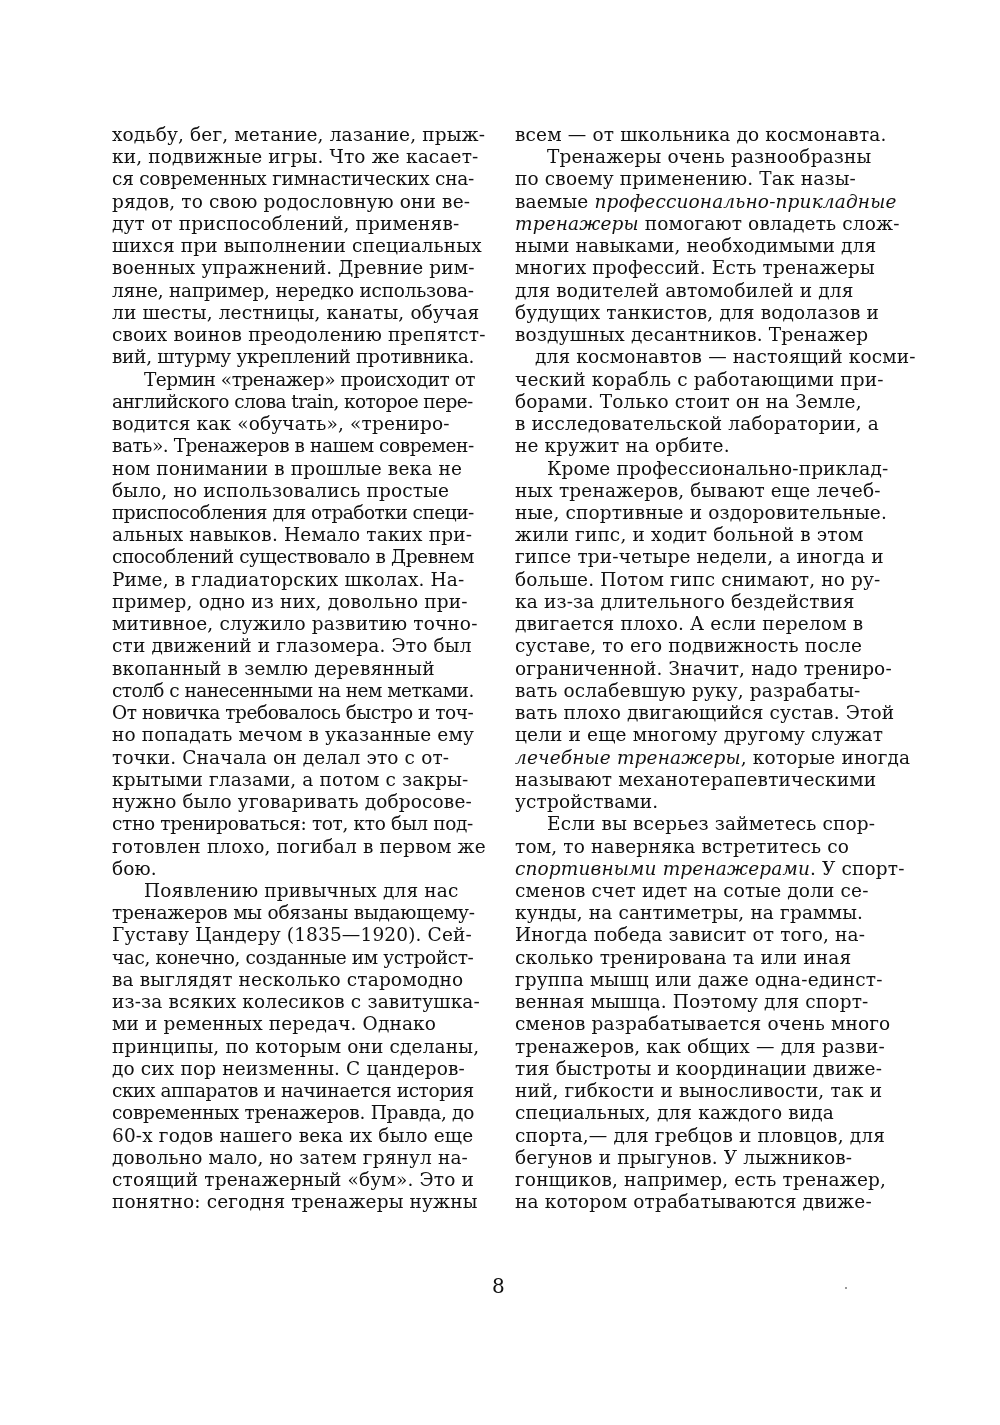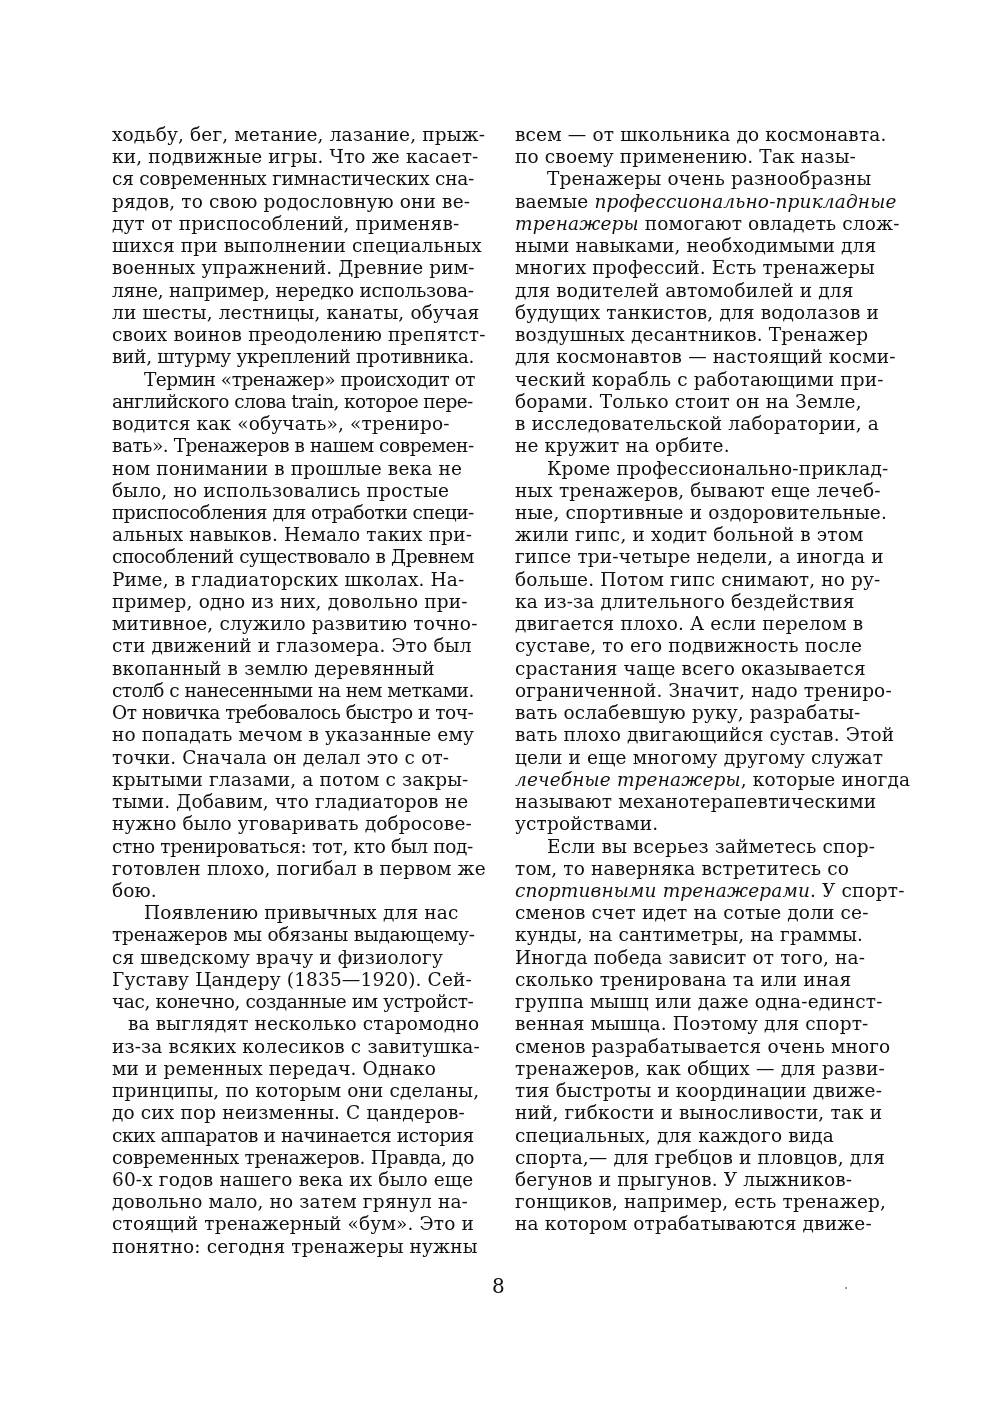--- a/index.html
+++ b/index.html
@@ -44,69 +44,66 @@
     <span class="line" style="height: 22.2353px; line-height: 22.2353px; display: block; word-spacing: 0px; text-align: left; text-align-last: left;"><span style="white-space: nowrap;">Риме, в гладиаторских школах. На-</span></span>
     <span class="line" style="height: 22.2353px; line-height: 22.2353px; display: block; word-spacing: 0px; text-align: left; text-align-last: left;"><span style="white-space: nowrap;">пример, одно из них, довольно при-</span></span>
     <span class="line" style="height: 22.2353px; line-height: 22.2353px; display: block; word-spacing: 0px; text-align: left; text-align-last: left;"><span style="white-space: nowrap;">митивное, служило развитию точно-</span></span>
     <span class="line" style="height: 22.2353px; line-height: 22.2353px; display: block; word-spacing: 0px; text-align: left; text-align-last: left;"><span style="white-space: nowrap; margin-top: 14px;">сти движений и глазомера. Это был</span></span>
     <span class="line" style="height: 22.2353px; line-height: 22.2353px; display: block; word-spacing: 0px; text-align: left; text-align-last: left;"><span style="white-space: nowrap;">вкопанный в землю деревянный</span></span>
     <span class="line" style="height: 22.2353px; line-height: 22.2353px; display: block; letter-spacing: -0.528571px; text-align: left; text-align-last: left;"><span style="white-space: nowrap;">столб с нанесенными на нем метками.</span></span>
     <span class="line" style="height: 22.2353px; line-height: 22.2353px; display: block; letter-spacing: -0.448264px; text-align: left; text-align-last: left;"><span style="white-space: nowrap;">От новичка требовалось быстро и точ-</span></span>
     <span class="line" style="height: 22.2353px; line-height: 22.2353px; display: block; word-spacing: 0px; text-align: left; text-align-last: left;"><span style="white-space: nowrap;">но попадать мечом в указанные ему</span></span>
     <span class="line" style="height: 22.2353px; line-height: 22.2353px; display: block; word-spacing: 0px; text-align: left; text-align-last: left;"><span style="white-space: nowrap;">точки. Сначала он делал это с от-</span></span>
     <span class="line" style="height: 22.2353px; line-height: 22.2353px; display: block; word-spacing: 0px; text-align: left; text-align-last: left;"><span style="white-space: nowrap;">крытыми глазами, а потом с закры-</span></span>
-    <span class="line" style="height: 22.2353px; line-height: 22.2353px; display: block; word-spacing: 0px; text-align: left; text-align-last: left;"><span style="white-space: nowrap;">тыми. Добавим, что гладиаторов не</span></span>
     <span class="line" style="height: 22.2353px; line-height: 22.2353px; display: block; word-spacing: 0px; text-align: left; text-align-last: left;"><span style="white-space: nowrap;">нужно было уговаривать добросове-</span></span>
     <span class="line" style="height: 22.2353px; line-height: 22.2353px; display: block; letter-spacing: -0.331334px; text-align: left; text-align-last: left;"><span style="white-space: nowrap;">стно тренироваться: тот, кто был под-</span></span>
     <span class="line" style="height: 22.2353px; line-height: 22.2353px; display: block; word-spacing: 0px; text-align: left; text-align-last: left;"><span style="white-space: nowrap;">готовлен плохо, погибал в первом же</span></span>
     <span class="line last" style="height: 22.2353px; line-height: 22.2353px; display: block; text-align: left; text-align-last: left;"><span style="white-space: nowrap;">бою.</span></span>
     <span class="line indent" style="height: 22.2353px; line-height: 22.2353px; display: block; word-spacing: 0px; text-align: left; text-align-last: left;"><span style="white-space: nowrap;">Появлению привычных для нас</span></span>
     <span class="line" style="height: 22.2353px; line-height: 22.2353px; display: block; letter-spacing: -0.223926px; text-align: left; text-align-last: left;"><span style="white-space: nowrap;">тренажеров мы обязаны выдающему-</span></span>
-    <span class="line" style="height: 22.2353px; line-height: 22.2353px; display: block; word-spacing: 0px; text-align: left; text-align-last: left;"><span style="white-space: nowrap;">ся шведскому врачу и физиологу</span></span>
     <span class="line" style="height: 22.2353px; line-height: 22.2353px; display: block; word-spacing: 0px; text-align: left; text-align-last: left;"><span style="white-space: nowrap;">Густаву Цандеру (1835—1920). Сей-</span></span>
     <span class="line" style="height: 22.2353px; line-height: 22.2353px; display: block; letter-spacing: -0.385764px; text-align: left; text-align-last: left;"><span style="white-space: nowrap;">час, конечно, созданные им устройст-</span></span>
-    <span class="line" style="height: 22.2353px; line-height: 22.2353px; display: block; word-spacing: 0px; text-align: left; text-align-last: left; margin-left: 16px;"><span style="white-space: nowrap;">ва выглядят несколько старомодно</span></span>
+    <span class="line" style="height: 22.2353px; line-height: 22.2353px; display: block; word-spacing: 0px; text-align: left; text-align-last: left;"><span style="white-space: nowrap;">ва выглядят несколько старомодно</span></span>
     <span class="line" style="height: 22.2353px; line-height: 22.2353px; display: block; word-spacing: 0px; text-align: left; text-align-last: left;"><span style="white-space: nowrap;">из-за всяких колесиков с завитушка-</span></span>
     <span class="line" style="height: 22.2353px; line-height: 22.2353px; display: block; word-spacing: 0px; text-align: left; text-align-last: left;"><span style="white-space: nowrap;">ми и ременных передач. Однако</span></span>
     <span class="line" style="height: 22.2353px; line-height: 22.2353px; display: block; word-spacing: 0px; text-align: left; text-align-last: left;"><span style="white-space: nowrap;">принципы, по которым они сделаны,</span></span>
     <span class="line" style="height: 22.2353px; line-height: 22.2353px; display: block; word-spacing: 0px; text-align: left; text-align-last: left;"><span style="white-space: nowrap;">до сих пор неизменны. С цандеров-</span></span>
     <span class="line" style="height: 22.2353px; line-height: 22.2353px; display: block; letter-spacing: -0.416518px; text-align: left; text-align-last: left;"><span style="white-space: nowrap;">ских аппаратов и начинается история</span></span>
     <span class="line" style="height: 22.2353px; line-height: 22.2353px; display: block; letter-spacing: -0.27307px; text-align: left; text-align-last: left;"><span style="white-space: nowrap;">современных тренажеров. Правда, до</span></span>
     <span class="line" style="height: 22.2353px; line-height: 22.2353px; display: block; word-spacing: 0px; text-align: left; text-align-last: left;"><span style="white-space: nowrap;">60-х годов нашего века их было еще</span></span>
     <span class="line" style="height: 22.2353px; line-height: 22.2353px; display: block; word-spacing: 0px; text-align: left; text-align-last: left;"><span style="white-space: nowrap;">довольно мало, но затем грянул на-</span></span>
     <span class="line" style="height: 22.2353px; line-height: 22.2353px; display: block; word-spacing: 0px; text-align: left; text-align-last: left;"><span style="white-space: nowrap;">стоящий тренажерный «бум». Это и</span></span>
     <span class="line" style="height: 22.2353px; line-height: 22.2353px; display: block; word-spacing: 0px; text-align: left; text-align-last: left;"><span style="white-space: nowrap;">понятно: сегодня тренажеры нужны</span></span>
   </div>
 
   <div class="col right">
     <span class="line" style="height: 22.2353px; line-height: 22.2353px; display: block; word-spacing: 0px; text-align: left; text-align-last: left;"><span style="white-space: nowrap;">всем — от школьника до космонавта.</span></span>
+    <span class="line indent" style="height: 22.2353px; line-height: 22.2353px; display: block; word-spacing: 0px; text-align: left; text-align-last: left;"><span style="white-space: nowrap;">Тренажеры очень разнообразны</span></span>
     <span class="line" style="height: 22.2353px; line-height: 22.2353px; display: block; word-spacing: 0px; text-align: left; text-align-last: left;"><span style="white-space: nowrap;">по своему применению. Так назы-</span></span>
-    <span class="line indent" style="height: 22.2353px; line-height: 22.2353px; display: block; word-spacing: 0px; text-align: left; text-align-last: left;"><span style="white-space: nowrap;">Тренажеры очень разнообразны</span></span>
     <span class="line" style="height: 22.2353px; line-height: 22.2353px; display: block; word-spacing: 0px; text-align: left; text-align-last: left;"><span style="white-space: nowrap;"><span>ваемые </span><span class="it">профессионально-прикладные</span></span></span>
     <span class="line" style="height: 22.2353px; line-height: 22.2353px; display: block; word-spacing: 0px; text-align: left; text-align-last: left;"><span style="white-space: nowrap;"><span class="it">тренажеры</span><span> помогают овладеть слож-</span></span></span>
     <span class="line" style="height: 22.2353px; line-height: 22.2353px; display: block; word-spacing: 0px; text-align: left; text-align-last: left;"><span style="white-space: nowrap;">ными навыками, необходимыми для</span></span>
     <span class="line" style="height: 22.2353px; line-height: 22.2353px; display: block; word-spacing: 0px; text-align: left; text-align-last: left;"><span style="white-space: nowrap;">многих профессий. Есть тренажеры</span></span>
     <span class="line" style="height: 22.2353px; line-height: 22.2353px; display: block; word-spacing: 0px; text-align: left; text-align-last: left;"><span style="white-space: nowrap;">для водителей автомобилей и для</span></span>
     <span class="line" style="height: 22.2353px; line-height: 22.2353px; display: block; word-spacing: 0px; text-align: left; text-align-last: left;"><span style="white-space: nowrap;">будущих танкистов, для водолазов и</span></span>
     <span class="line" style="height: 22.2353px; line-height: 22.2353px; display: block; word-spacing: 0px; text-align: left; text-align-last: left;"><span style="white-space: nowrap;">воздушных десантников. Тренажер</span></span>
-    <span class="line" style="height: 22.2353px; line-height: 22.2353px; display: block; word-spacing: 0px; text-align: center; text-align-last: left;"><span style="white-space: nowrap;">для космонавтов — настоящий косми-</span></span>
+    <span class="line" style="height: 22.2353px; line-height: 22.2353px; display: block; word-spacing: 0px; text-align: center; text-align-last: left; margin-left: 20px;"><span style="white-space: nowrap;">для космонавтов — настоящий косми-</span></span>
     <span class="line" style="height: 22.2353px; line-height: 22.2353px; display: block; word-spacing: 0px; text-align: left; text-align-last: left;"><span style="white-space: nowrap;">ческий корабль с работающими при-</span></span>
     <span class="line" style="height: 22.2353px; line-height: 22.2353px; display: block; word-spacing: 0px; text-align: left; text-align-last: left;"><span style="white-space: nowrap;">борами. Только стоит он на Земле,</span></span>
     <span class="line" style="height: 22.2353px; line-height: 22.2353px; display: block; word-spacing: 0px; text-align: left; text-align-last: left;"><span style="white-space: nowrap;">в исследовательской лаборатории, а</span></span>
     <span class="line last" style="height: 22.2353px; line-height: 22.2353px; display: block; text-align: left; text-align-last: left;"><span style="white-space: nowrap;">не кружит на орбите.</span></span>
     <span class="line indent" style="height: 22.2353px; line-height: 22.2353px; display: block; word-spacing: 0px; text-align: left; text-align-last: left;"><span style="white-space: nowrap;">Кроме профессионально-приклад-</span></span>
     <span class="line" style="height: 22.2353px; line-height: 22.2353px; display: block; word-spacing: 0px; text-align: left; text-align-last: left;"><span style="white-space: nowrap;">ных тренажеров, бывают еще лечеб-</span></span>
     <span class="line" style="height: 22.2353px; line-height: 22.2353px; display: block; word-spacing: 0px; text-align: left; text-align-last: left;"><span style="white-space: nowrap;">ные, спортивные и оздоровительные.</span></span>
     <span class="line" style="height: 22.2353px; line-height: 22.2353px; display: block; word-spacing: 0px; text-align: left; text-align-last: left;"><span style="white-space: nowrap;">жили гипс, и ходит больной в этом</span></span>
     <span class="line" style="height: 22.2353px; line-height: 22.2353px; display: block; word-spacing: 0px; text-align: left; text-align-last: left;"><span style="white-space: nowrap;">гипсе три-четыре недели, а иногда и</span></span>
     <span class="line" style="height: 22.2353px; line-height: 22.2353px; display: block; word-spacing: 0px; text-align: left; text-align-last: left;"><span style="white-space: nowrap;">больше. Потом гипс снимают, но ру-</span></span>
     <span class="line" style="height: 22.2353px; line-height: 22.2353px; display: block; word-spacing: 0px; text-align: right; text-align-last: left;"><span style="white-space: nowrap;">ка из-за длительного бездействия</span></span>
     <span class="line" style="height: 22.2353px; line-height: 22.2353px; display: block; word-spacing: 0px; text-align: left; text-align-last: left;"><span style="white-space: nowrap;">двигается плохо. А если перелом в</span></span>
     <span class="line" style="height: 22.2353px; line-height: 22.2353px; display: block; word-spacing: 0px; text-align: left; text-align-last: left;"><span style="white-space: nowrap;">суставе, то его подвижность после</span></span>
-    <span class="line" style="height: 22.2353px; line-height: 22.2353px; display: block; word-spacing: 0px; text-align: left; text-align-last: left;"><span style="white-space: nowrap;">срастания чаще всего оказывается</span></span>
     <span class="line" style="height: 22.2353px; line-height: 22.2353px; display: block; word-spacing: 0px; text-align: left; text-align-last: left;"><span style="white-space: nowrap;">ограниченной. Значит, надо трениро-</span></span>
     <span class="line" style="height: 22.2353px; line-height: 22.2353px; display: block; word-spacing: 0px; text-align: left; text-align-last: left;"><span style="white-space: nowrap;">вать ослабевшую руку, разрабаты-</span></span>
     <span class="line" style="height: 22.2353px; line-height: 22.2353px; display: block; word-spacing: 0px; text-align: left; text-align-last: left;"><span style="white-space: nowrap;">вать плохо двигающийся сустав. Этой</span></span>
     <span class="line" style="height: 22.2353px; line-height: 22.2353px; display: block; word-spacing: 0px; text-align: left; text-align-last: left;"><span style="white-space: nowrap;">цели и еще многому другому служат</span></span>
     <span class="line" style="height: 22.2353px; line-height: 22.2353px; display: block; word-spacing: 0px; text-align: left; text-align-last: left;"><span style="white-space: nowrap;"><span class="it">лечебные тренажеры</span><span>, которые иногда</span></span></span>
     <span class="line" style="height: 22.2353px; line-height: 22.2353px; display: block; word-spacing: 0px; text-align: left; text-align-last: left;"><span style="white-space: nowrap; text-align: right;">называют механотерапевтическими</span></span>
     <span class="line last" style="height: 22.2353px; line-height: 22.2353px; display: block; text-align: left; text-align-last: left;"><span style="white-space: nowrap;">устройствами.</span></span>
     <span class="line indent" style="height: 22.2353px; line-height: 22.2353px; display: block; word-spacing: 0px; text-align: left; text-align-last: left;"><span style="white-space: nowrap;">Если вы всерьез займетесь спор-</span></span>
     <span class="line" style="height: 22.2353px; line-height: 22.2353px; display: block; word-spacing: 0px; text-align: left; text-align-last: left;"><span style="white-space: nowrap;">том, то наверняка встретитесь со</span></span>
     <span class="line" style="height: 22.2353px; line-height: 22.2353px; display: block; word-spacing: 0px; text-align: left; text-align-last: left;"><span style="white-space: nowrap;"><span class="it">спортивными тренажерами</span><span>. У спорт-</span></span></span>

